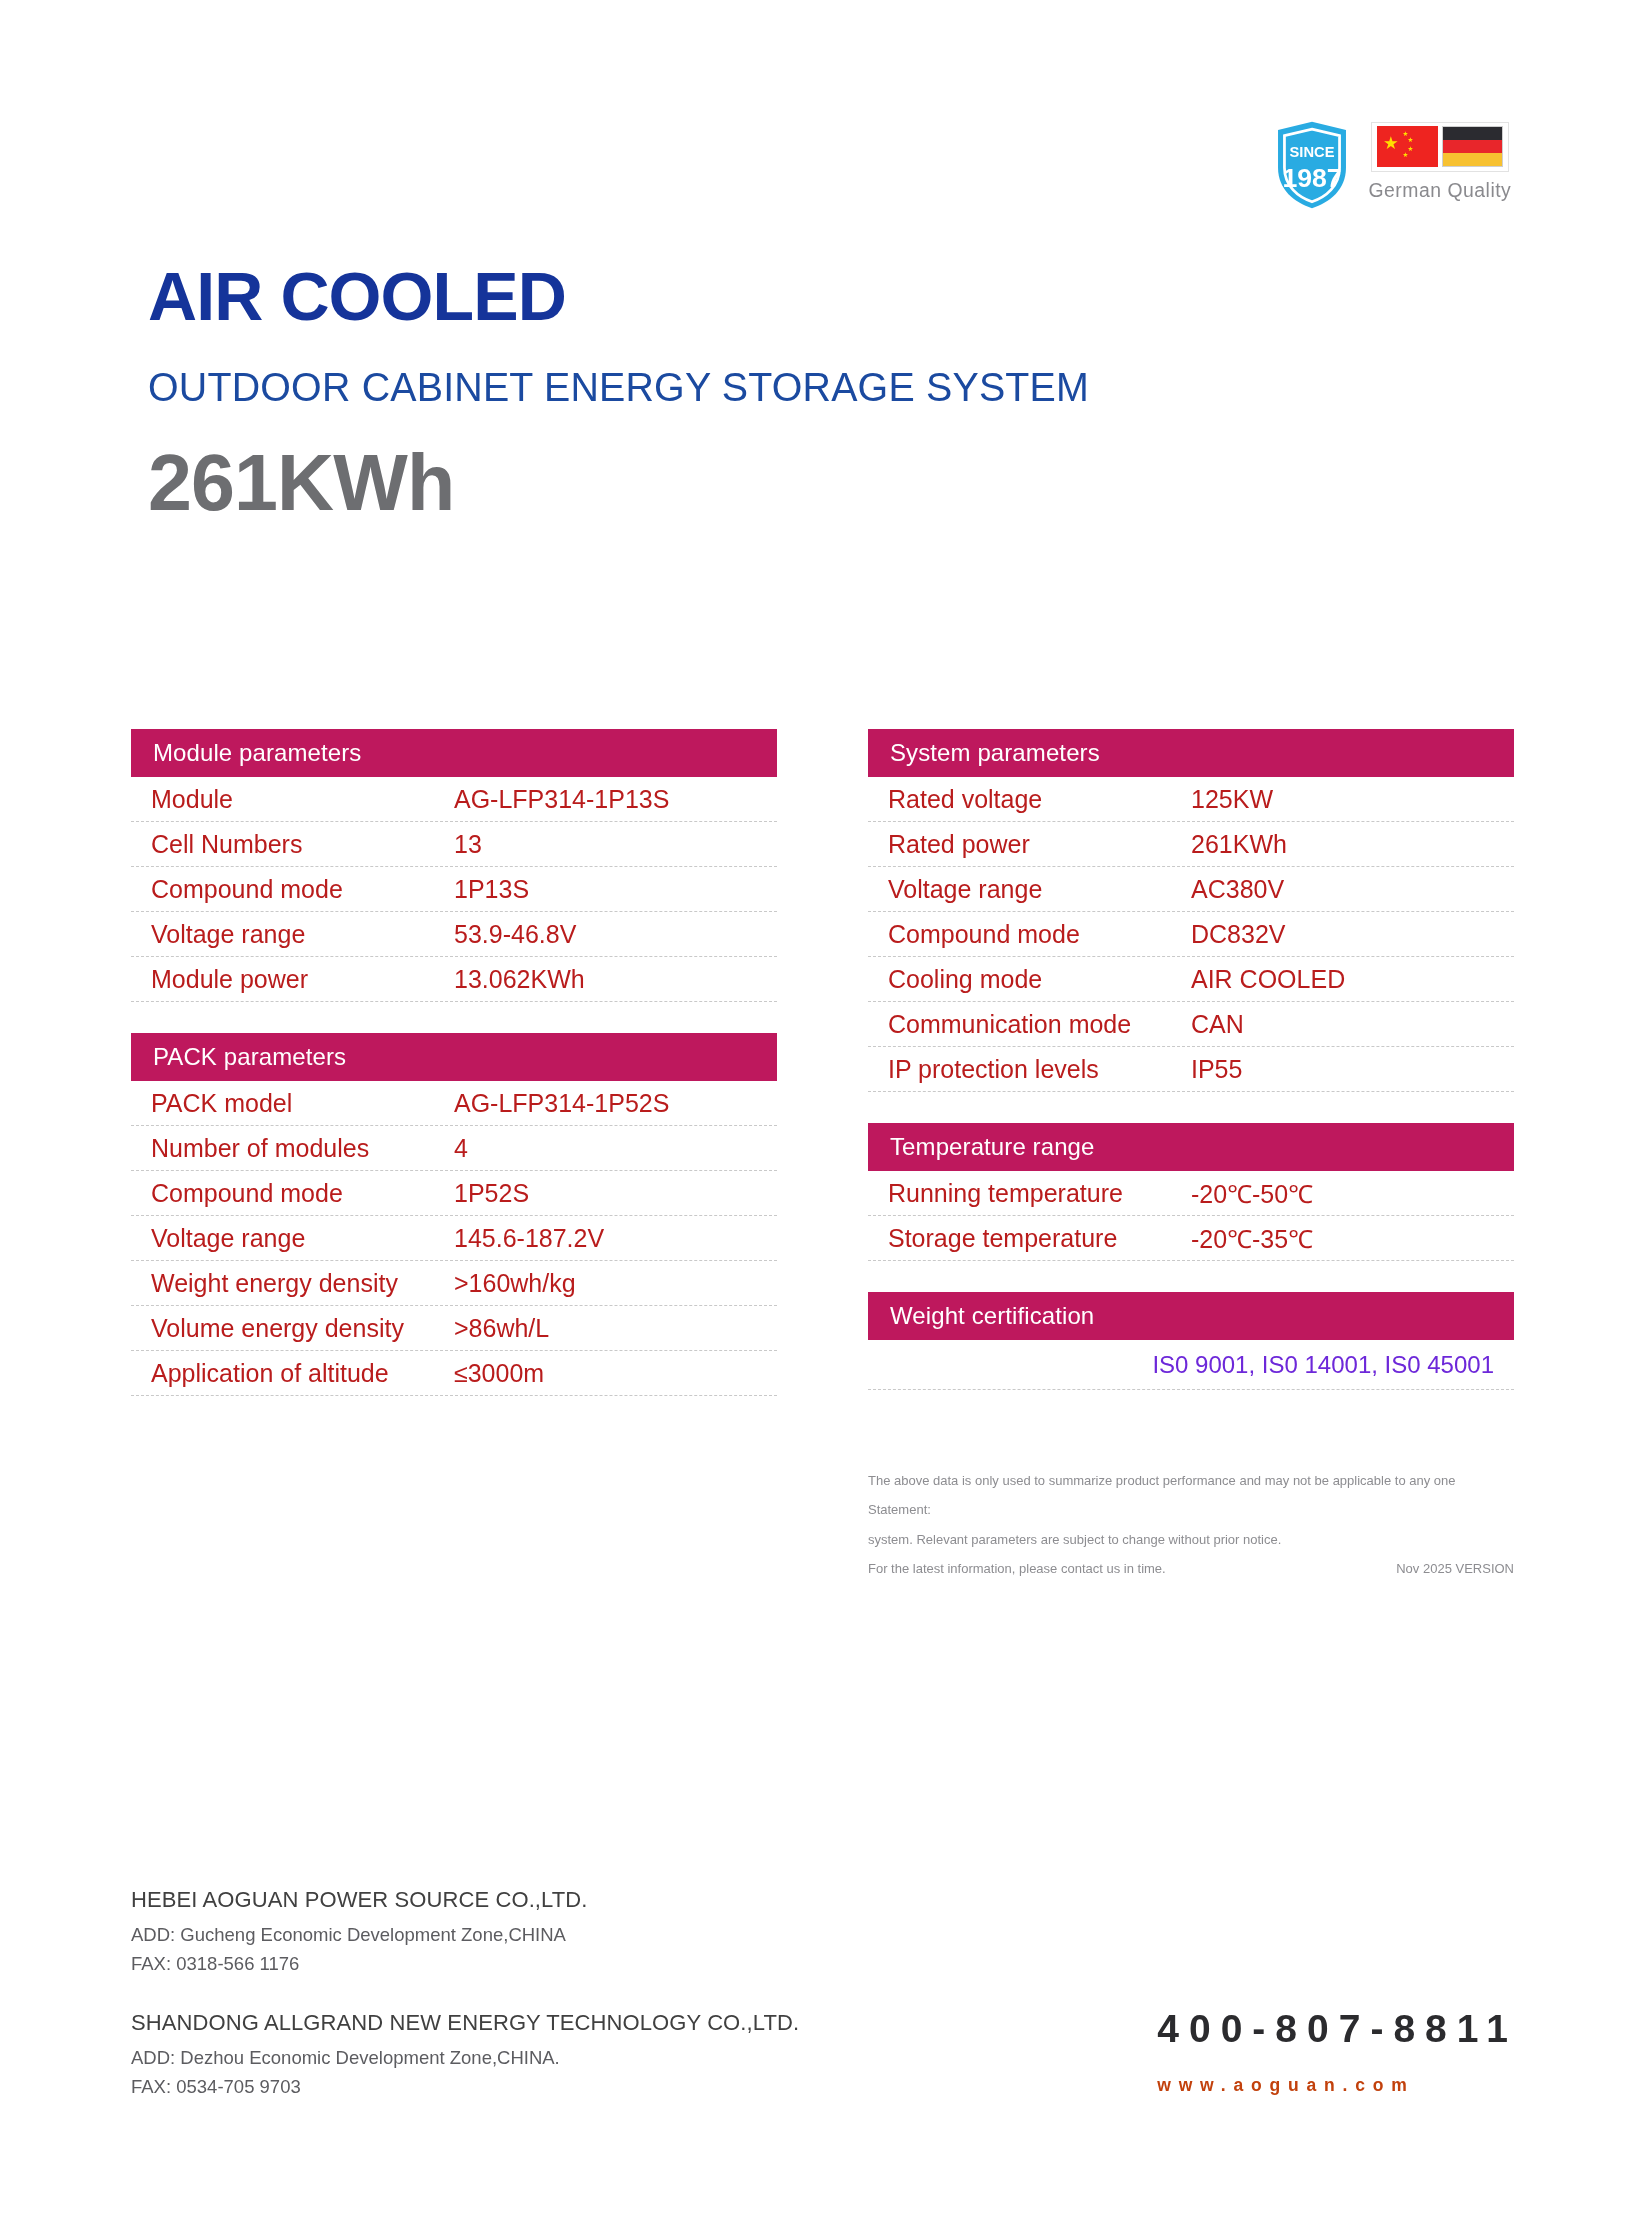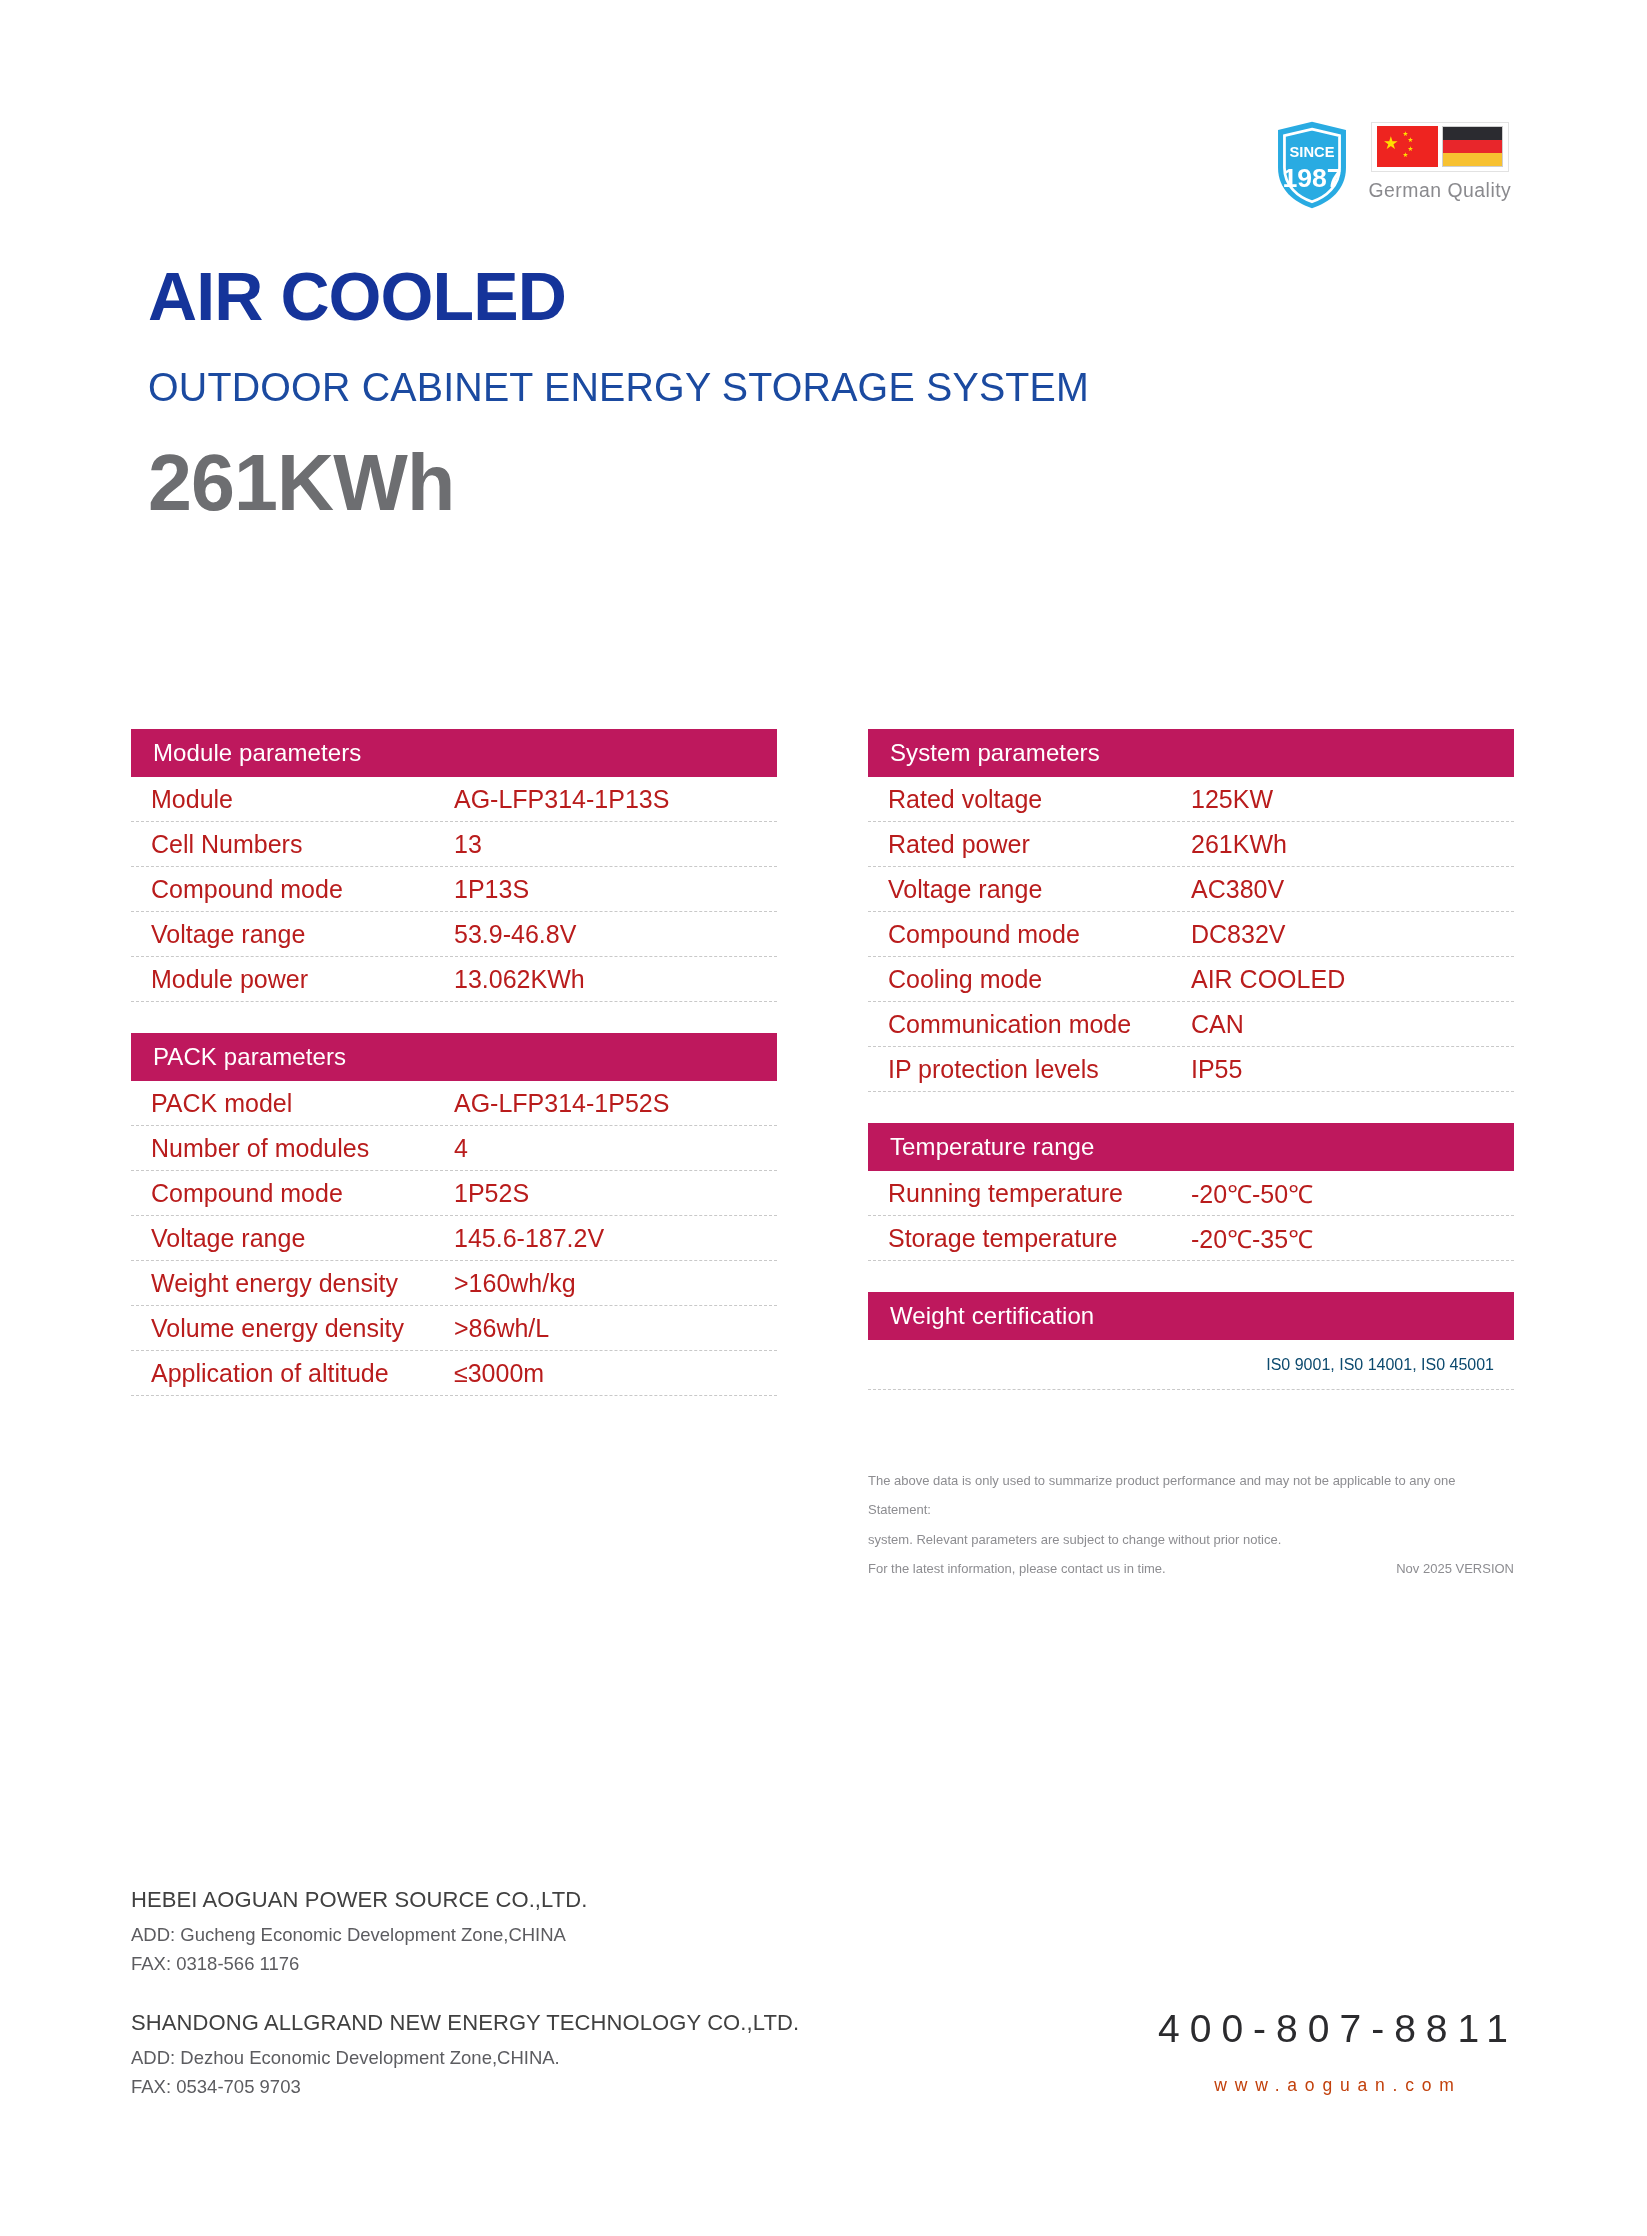--- a/index.html
+++ b/index.html
@@ -166,22 +166,22 @@
     width: 50%;
     white-space: nowrap;
   }
 
   .cert-row {
     display: flex;
     justify-content: flex-end;
     align-items: center;
     height: 50px;
     border-bottom: 0.9px dashed #c9c9c9;
-    font-size: 16px;
-    color: #0c4a6e;
+    font-size: 24px;
+    color: #6d28d9;
     padding-right: 20px;
   }
 
   
   .statement {
     position: absolute;
     left: 868px;
     top: 1466px;
     width: 646px;
     font-size: 13px;
@@ -214,21 +214,22 @@
     color: #5c5c60;
     line-height: 1.55;
     white-space: nowrap;
   }
   .org-gap { height: 31px; }
 
   .contact-right {
     position: absolute;
     right: 129px;
     top: 2007px;
-    text-align: center;
+    text-align: left;
+    font-weight: bold;
   }
   .phone {
     font-size: 39px;
     color: #2b2b2e;
     letter-spacing: 10px;
     font-family: "Liberation Sans", sans-serif;
     line-height: 1.15;
     white-space: nowrap;
   }
   .web {

